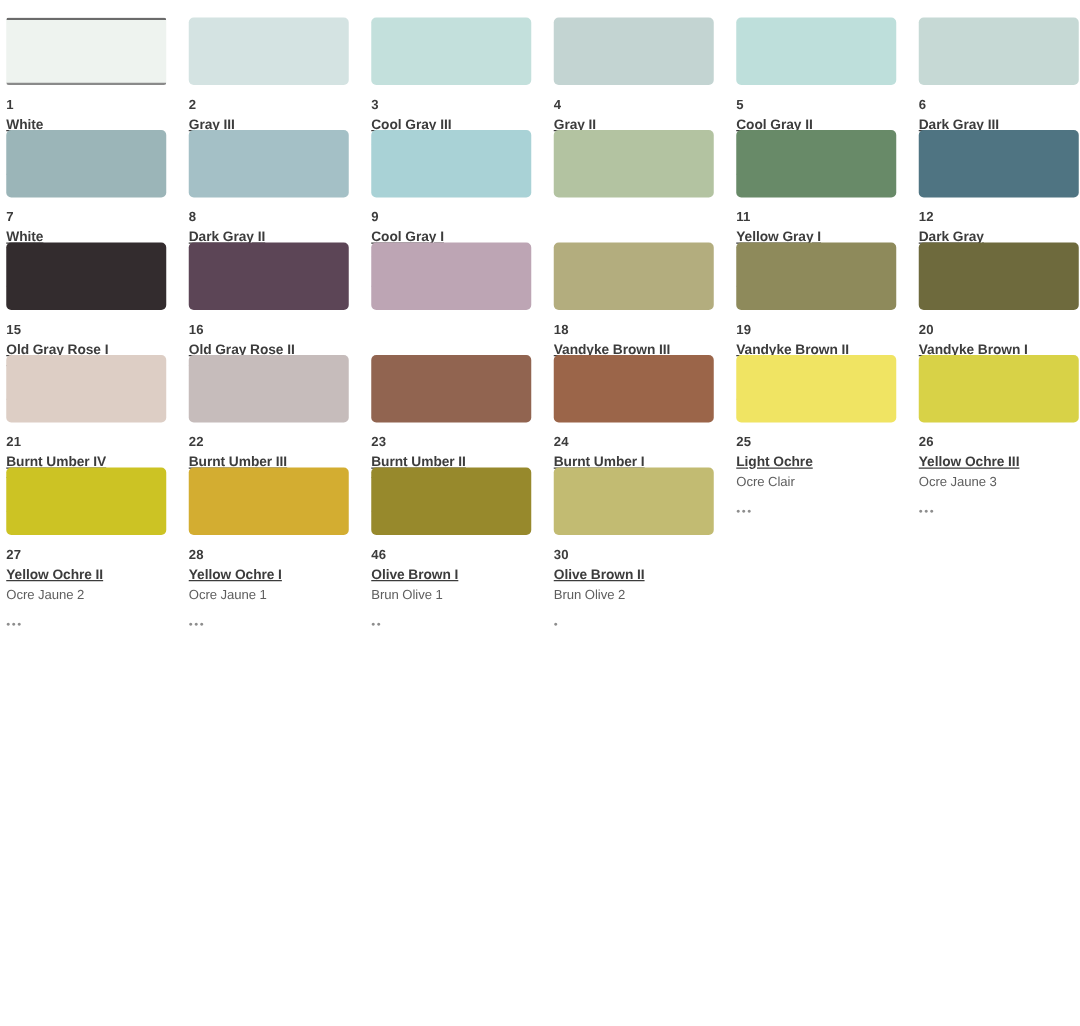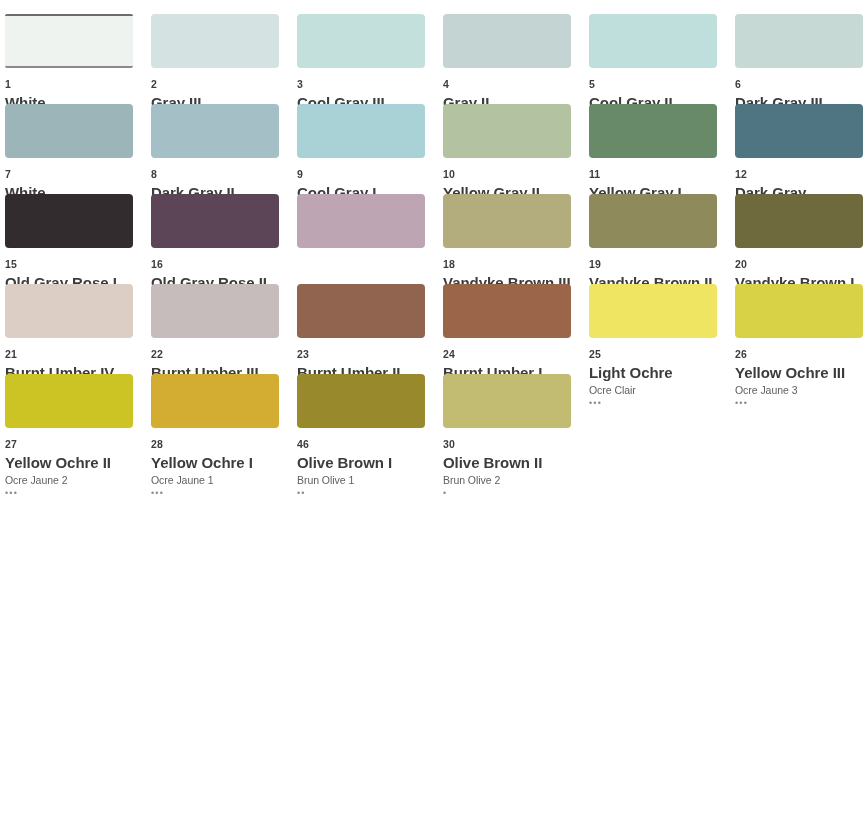--- a/index.html
+++ b/index.html
@@ -45,32 +45,33 @@
     line-height: 1.0;
   }
   .swatch-index {
     font-size: 10.5px;
     font-weight: 700;
     color: #3c3c3c;
     letter-spacing: 0.1px;
     margin-bottom: 5px;
   }
   .swatch-name {
-    font-size: 15px;
+    font-size: 11px;
     font-weight: 700;
     color: #3c3c3c;
     margin-bottom: 5px;
     letter-spacing: -0.05px;
     white-space: nowrap;
+    text-decoration: underline;
   }
   .swatch-name-fr {
     font-size: 10.5px;
     font-weight: 400;
     color: #5e5e5e;
-    margin-bottom: 3px;
+    margin-bottom: 13px;
     letter-spacing: -0.05px;
     white-space: nowrap;
   }
   .swatch-rating {
     font-size: 9px;
     color: #8d8d8d;
     height: 10px;
     letter-spacing: 1.2px;
     line-height: 10px;
   }
@@ -155,26 +156,20 @@
       <div class="swatch-chip" style="background-color: rgb(169, 210, 214);"></div>
       <div class="swatch-meta">
         <div class="swatch-index">9</div>
         <div class="swatch-name">Cool Gray I</div>
         <div class="swatch-name-fr">Gris Froid 1</div>
         <div class="swatch-rating">•</div>
       </div>
     </div>
     <div class="swatch-card">
       <div class="swatch-chip" style="background-color: rgb(179, 195, 161);"></div>
-      <div class="swatch-meta">
-        <div class="swatch-index">10</div>
-        <div class="swatch-name">Yellow Gray II</div>
-        <div class="swatch-name-fr">Gris Jaune 2</div>
-        <div class="swatch-rating">•</div>
-      </div>
     </div>
     <div class="swatch-card">
       <div class="swatch-chip" style="background-color: rgb(104, 138, 104);"></div>
       <div class="swatch-meta">
         <div class="swatch-index">11</div>
         <div class="swatch-name">Yellow Gray I</div>
         <div class="swatch-name-fr">Gris Jaune 1</div>
         <div class="swatch-rating">•</div>
       </div>
     </div>

